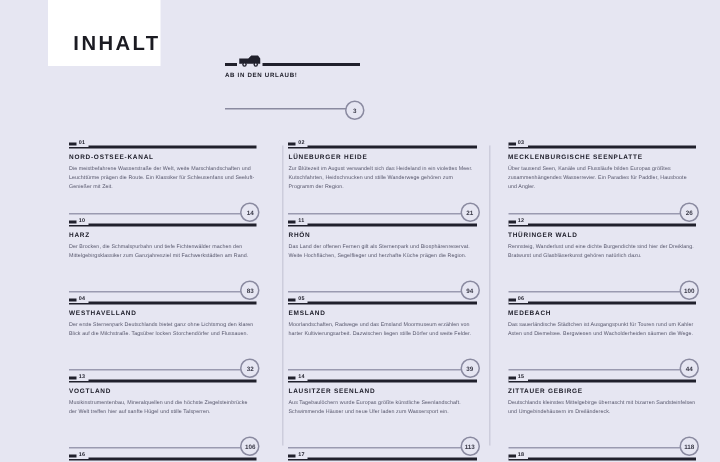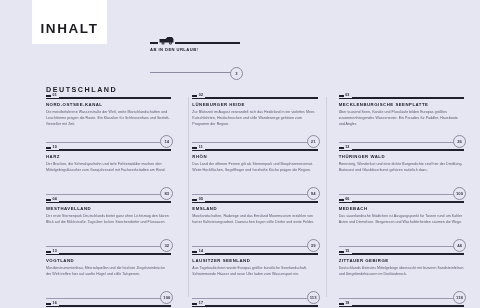--- a/index.html
+++ b/index.html
@@ -13,21 +13,21 @@
   .page{position:relative;width:480px;height:308px;}
 
   
   .masthead{
     position:absolute;left:32px;top:-14px;
     width:75px;height:58px;
     background:#ffffff;
   }
   .masthead-title{
     position:absolute;left:0;right:0;bottom:8px;
-    text-align:center;
+    text-align:right;
     font-size:13.5px;font-weight:bold;
     letter-spacing:1.6px;
     color:#1b1b22;
   }
 
   
   .feature{
     position:absolute;left:150px;top:42px;width:90px;
   }
   .rule{
@@ -139,21 +139,20 @@
           <circle cx="8" cy="14" r="1.2" fill="#e6e6f2"></circle>
           <circle cx="23" cy="14" r="1.2" fill="#e6e6f2"></circle>
         </svg>
       </div>
     </div>
     <div class="feature-title">AB IN DEN URLAUB!</div>
     <div class="feature-foot"></div>
     <div class="pagecircle">3</div>
   </div>
 
-  <div class="section-head">DEUTSCHLAND</div>
 
   <div class="vsep a"></div>
   <div class="vsep b"></div>
 
   <div class="grid">
       <div class="entry">
         <div class="entry-rule">
           <div class="num-badge">
             <span class="num-dash"></span>
             <span class="num-text">01</span>

